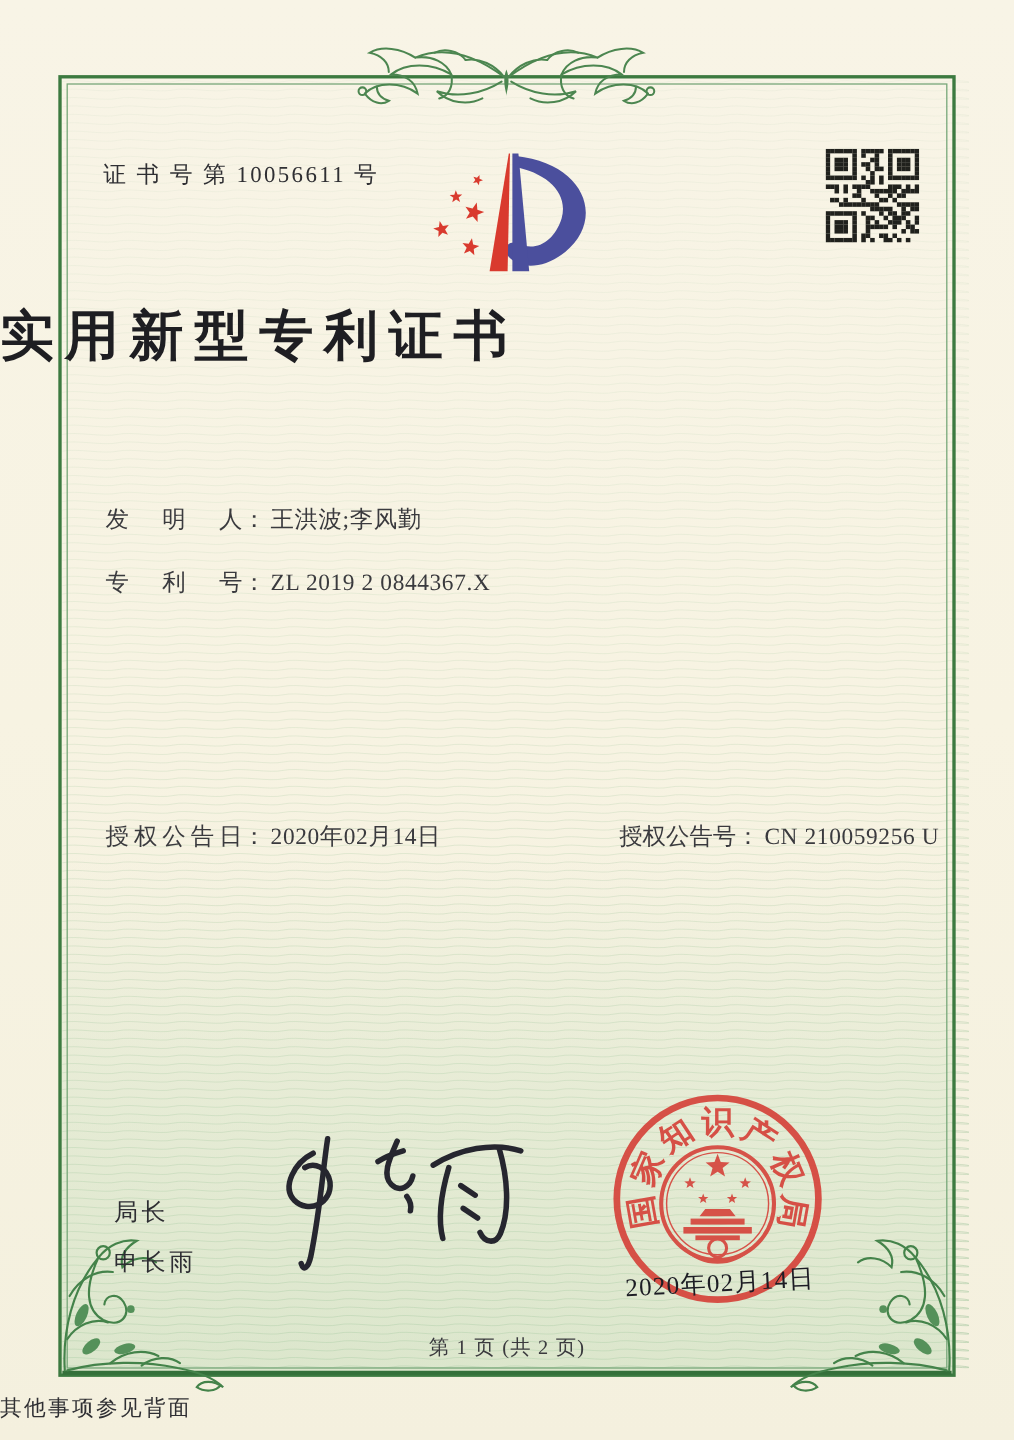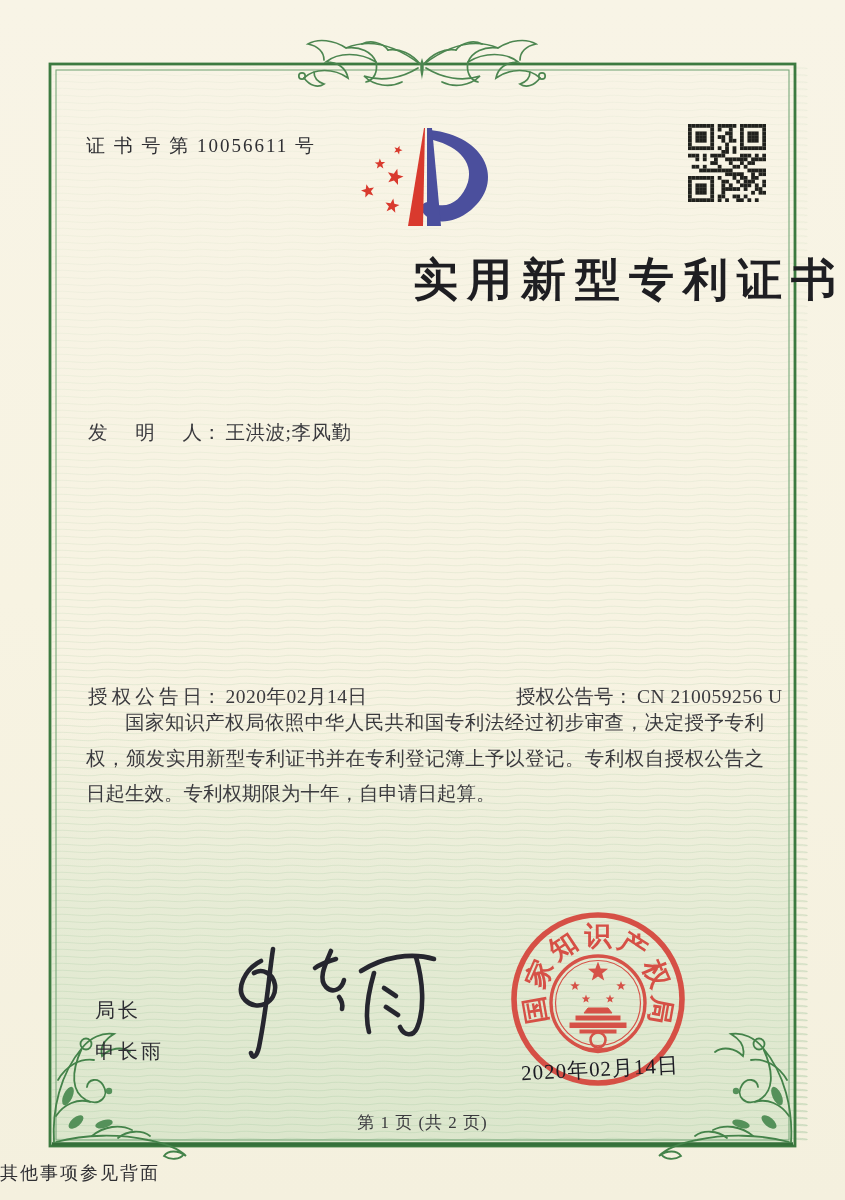--- a/index.html
+++ b/index.html
@@ -13,21 +13,21 @@
     color:#34343a;
   }
   svg{display:block}
   .abs{position:absolute}
   
   #waves{left:0;top:0;pointer-events:none}
   .tint{left:50px;top:64px;width:745px;height:1082px;pointer-events:none;
     background:linear-gradient(180deg,rgba(213,230,203,0) 0%,rgba(213,230,203,0) 60%,rgba(206,226,196,0.38) 78%,rgba(199,222,189,0.55) 100%);}
   
   .cert-no{left:86px;top:133px;font-size:19px;letter-spacing:2px;color:#2f2f33;}
-  .title{left:0;right:0;top:250px;text-align:right;font-size:45px;font-weight:700;
+  .title{left:0;right:0;top:250px;text-align:left;font-size:45px;font-weight:700;
     letter-spacing:9px;color:#1e1e22;}
   .row{left:88px;height:28px;font-size:19.5px;color:#3a3a3e;white-space:nowrap;}
   .row .lbl{display:inline-block;width:114px;text-align:justify;text-align-last:justify;vertical-align:top;}
   .row .colon{display:inline-block;margin:0 4px 0 0;}
   .row .val{letter-spacing:0.5px;}
   .row2{position:absolute;left:428px;top:0;white-space:nowrap;}
   .paras{left:86px;top:705px;width:678px;font-size:19.5px;line-height:35.5px;
     text-align:justify;color:#3a3a3e;}
   .paras p{margin:0;text-indent:2em;}
   .officer{left:95px;top:997px;font-size:20px;letter-spacing:3px;color:#2e2e33;}
@@ -487,29 +487,31 @@
       <rect x="14" y="20" width="1.02" height="1.02" fill="#20211d"></rect>
       <rect x="16" y="20" width="1.02" height="1.02" fill="#20211d"></rect>
       <rect x="18" y="20" width="1.02" height="1.02" fill="#20211d"></rect>
     </svg>
 
   <div class="abs title">实用新型专利证书</div>
 
   <div class="abs row" style="top:419px">
     <span class="lbl">发明人</span><span class="colon">：</span><span class="val">王洪波;李风勤</span>
   </div>
+  <div class="abs row" style="top:472px">
+    <span class="lbl">专利号</span><span class="colon">：</span><span class="val">ZL 2019 2 0844367.X</span>
+  </div>
   <div class="abs row" style="top:683px">
     <span class="lbl">授权公告日</span><span class="colon">：</span><span class="val">2020年02月14日</span>
     <span class="row2">
       <span>授权公告号</span><span class="colon">：</span><span class="val">CN 210059256 U</span>
     </span>
   </div>
 
   <div class="abs paras">
-    <p>国家知识产权局依照中华人民共和国专利法经过初步审查，决定授予专利权，颁发实用新型专利证书并在专利登记簿上予以登记。专利权自授权公告之日起生效。专利权期限为十年，自申请日起算。</p>
   </div>
 
   <div class="abs officer">
     <div>局长</div>
     <div>申长雨</div>
   </div>
 
   <svg class="abs" style="left:215px;top:935px" width="235" height="135" viewBox="0 0 235 135" fill="none" stroke="#26262f" stroke-width="4.6" stroke-linecap="round" stroke-linejoin="round">
     <path d="M58,14 C54,40 52,72 44,112 C42,121 38,125 36,118"></path>
     <path d="M46,26 C30,34 20,54 30,65 C42,77 62,68 60,50 C58,38 47,33 39,38"></path>

